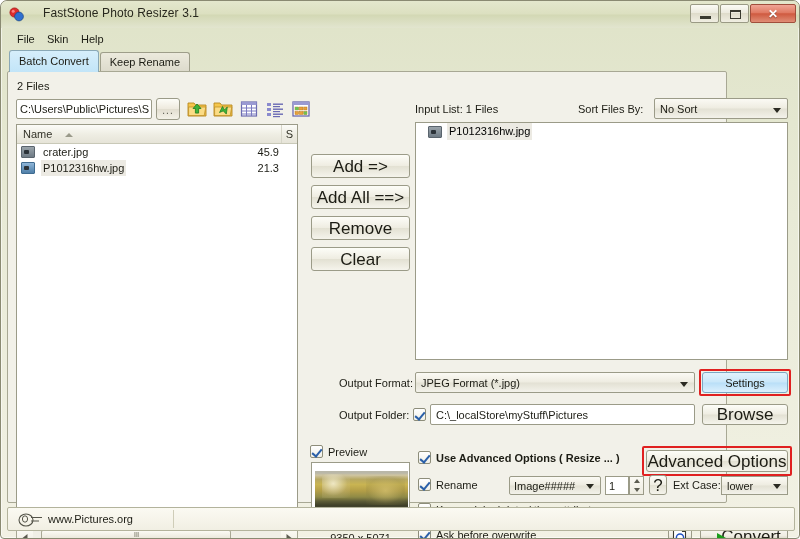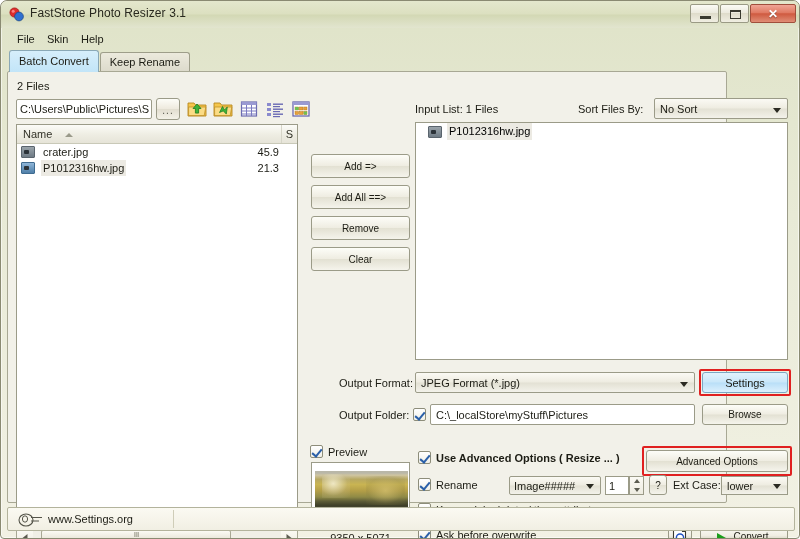--- a/index.html
+++ b/index.html
@@ -26,21 +26,21 @@
     position: absolute; left: 0; top: 0;
     width: 800px; height: 27px;
     background: linear-gradient(to bottom, #e4e7cd 0%, #dce0c0 48%, #d3d8b4 52%, #e2e5cf 100%);
     border-radius: 6px 6px 0 0;
   }
   .app-icon {
     position: absolute; left: 8px; top: 6px;
     width: 16px; height: 16px;
   }
   .title-text {
-    position: absolute; left: 29px; top: 5px;
+    position: absolute; left: 42px; top: 5px;
     font-size: 12px; color: #28281e;
     letter-spacing: 0.1px;
   }
   .winbtns { position: absolute; right: 5px; top: 3px; display: flex; gap: 1px; }
   .winbtn {
     width: 29px; height: 19px;
     border: 1px solid #9a9a85;
     border-radius: 2px;
     background: linear-gradient(to bottom, #fbfbf5 0%, #eceade 45%, #dfdccb 50%, #f0eee2 100%);
     position: relative;
@@ -229,21 +229,21 @@
     width: 0; height: 0;
     border-left: 4px solid transparent; border-right: 4px solid transparent;
     border-top: 5px solid #2a2a22;
   }
 
   
   .btn {
     border: 1px solid #9b9b88;
     border-radius: 3px;
     background: linear-gradient(to bottom, #fdfdf8 0%, #efede2 48%, #e3e1d3 52%, #f5f4ec 100%);
-    font-size: 10px; color: #1c1c14;
+    font-size: 17px; color: #1c1c14;
     text-align: center;
     font-family: "Liberation Sans", sans-serif;
   }
   .midbtn { position: absolute; left: 303px; width: 99px; height: 24px; line-height: 23px; }
 
   
   .inlist {
     position: absolute; left: 407px; top: 50px;
     width: 373px; height: 238px;
     background: #ffffff; border: 1px solid #9b9b88;
@@ -646,17 +646,17 @@
 
   </div>
 
   <div class="statusbar">
     <svg style="position:absolute; left:10px; top:4px;" width="26" height="16" viewBox="0 0 26 16">
       <ellipse cx="8" cy="8" rx="7" ry="6" fill="none" stroke="#55554a" stroke-width="1.1"></ellipse>
       <ellipse cx="7" cy="7" rx="2.6" ry="3.2" fill="none" stroke="#55554a" stroke-width="1"></ellipse>
       <line x1="13" y1="5.5" x2="24" y2="5.5" stroke="#55554a" stroke-width="1.2"></line>
       <line x1="13" y1="9" x2="21" y2="9" stroke="#55554a" stroke-width="1.2"></line>
     </svg>
-    <span class="status-text">www.Settings.org</span>
+    <span class="status-text">www.Pictures.org</span>
     <span class="status-sep"></span>
   </div>
 
 </div>
 
 </body></html>

